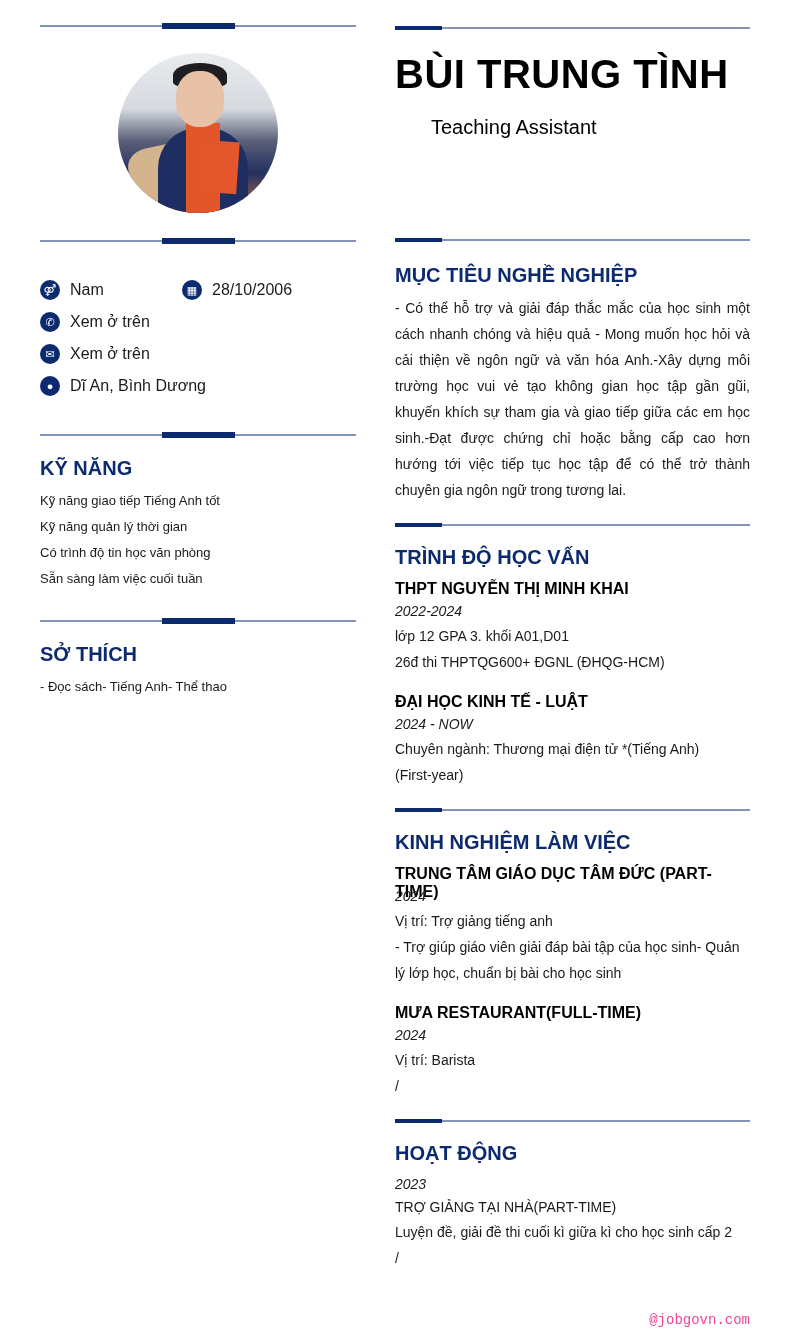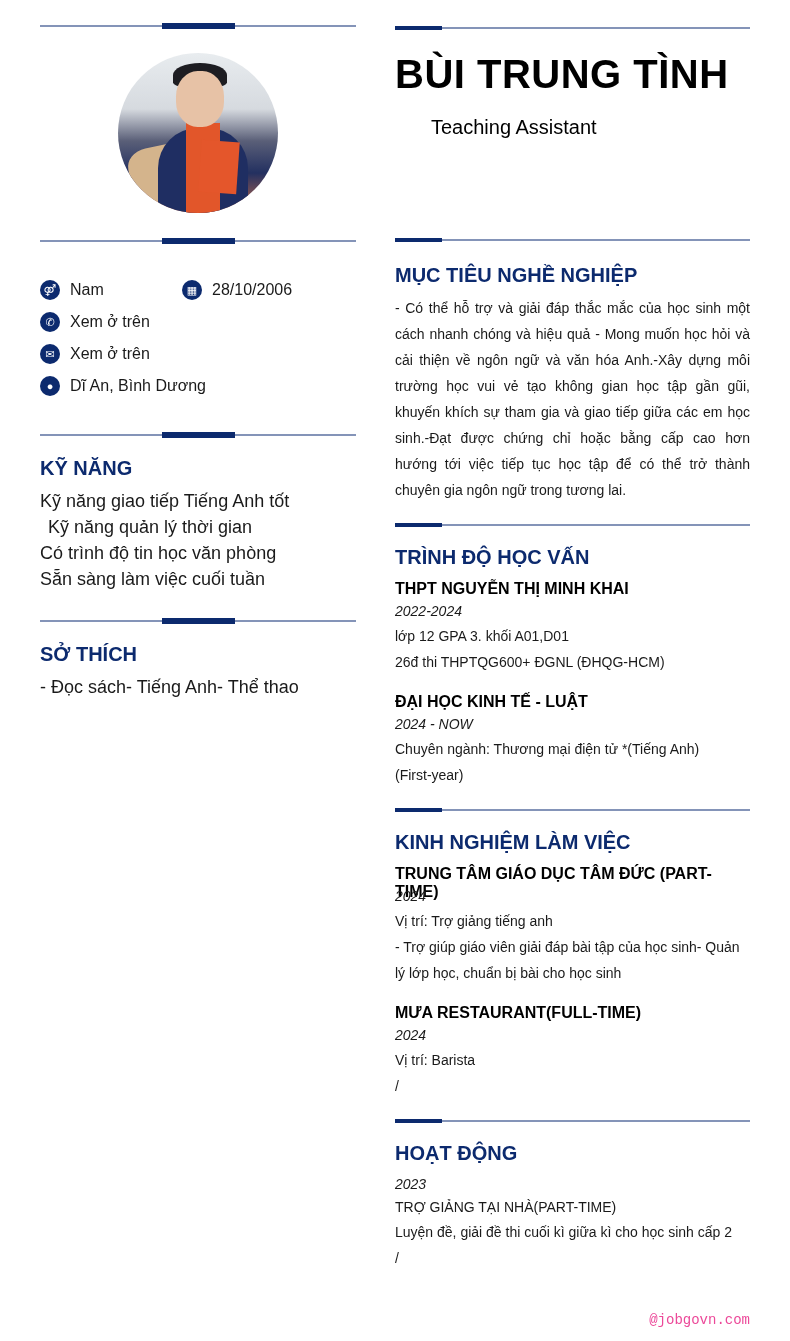--- a/index.html
+++ b/index.html
@@ -26,21 +26,21 @@
   .avatar .stole { position: absolute; left: 68px; top: 70px; width: 34px; height: 90px; background: #e2562a; }
   .avatar .face { position: absolute; left: 58px; top: 18px; width: 48px; height: 56px; background: #e7c2a6; border-radius: 45%; }
   .avatar .hair { position: absolute; left: 55px; top: 10px; width: 54px; height: 24px; background: #1d1d22; border-radius: 50% 50% 20% 20%; }
   .avatar .cert { position: absolute; left: 82px; top: 88px; width: 38px; height: 52px; background: #e4562b; transform: rotate(4deg); }
   .avatar .flowers { position: absolute; left: 12px; top: 92px; width: 70px; height: 58px; background: #d4b48c; border-radius: 30%; transform: rotate(-12deg); }
 
   .info-row { position: absolute; display: flex; align-items: center; height: 22px; font-size: 16px; color: #1a1a1a; }
   .icon-circ { width: 20px; height: 20px; border-radius: 50%; background: #0c2a6e; color: #fff; display: inline-flex; align-items: center; justify-content: center; font-size: 11px; margin-right: 10px; flex: 0 0 20px; line-height: 1; }
 
   .sec-title { position: absolute; font-weight: bold; color: #0c2a6e; font-size: 20px; letter-spacing: 0; }
-  .plain { position: absolute; font-size: 18px; color: #1a1a1a; line-height: 26px; }
+  .plain { position: absolute; font-size: 13px; color: #1a1a1a; line-height: 26px; }
 
   .name { position: absolute; left: 0; top: 52px; font-size: 40px; font-weight: bold; color: #000; letter-spacing: 0.5px; }
   .role { position: absolute; left: 0; top: 116px; font-size: 20px; color: #000; margin-left: 36px; }
 
   .para { position: absolute; left: 0; width: 355px; font-size: 14px; line-height: 26px; text-align: justify; color: #1a1a1a; }
   .ttl { position: absolute; left: 0; font-size: 16px; font-weight: bold; color: #000; }
   .date { position: absolute; left: 0; font-size: 14px; font-style: italic; color: #1a1a1a; }
   .line-t { position: absolute; left: 0; font-size: 14px; color: #1a1a1a; width: 355px; line-height: 26px; }
 
   .footer { position: absolute; right: 40px; top: 1312px; font-family: "Liberation Mono", "DejaVu Sans Mono", monospace; font-size: 14px; color: #ec4899; }
@@ -89,21 +89,21 @@
     <span>Dĩ An, Bình Dương</span>
   </div>
 
   <div class="divider-c" style="top:431px">
       <div class="line"></div>
       <div class="bar"></div>
     </div>
 
   <div class="sec-title" style="left:0; top:457px">KỸ NĂNG</div>
   <div class="plain" style="left:0; top:488px">Kỹ năng giao tiếp Tiếng Anh tốt</div>
-  <div class="plain" style="left:8px; top:514px">Kỹ năng quản lý thời gian</div>
+  <div class="plain" style="left:0; top:514px">Kỹ năng quản lý thời gian</div>
   <div class="plain" style="left:0; top:540px">Có trình độ tin học văn phòng</div>
   <div class="plain" style="left:0; top:566px">Sẵn sàng làm việc cuối tuần</div>
 
   <div class="divider-c" style="top:617px">
       <div class="line"></div>
       <div class="bar"></div>
     </div>
 
   <div class="sec-title" style="left:0; top:643px">SỞ THÍCH</div>
   <div class="plain" style="left:0; top:674px">- Đọc sách- Tiếng Anh- Thể thao</div>

